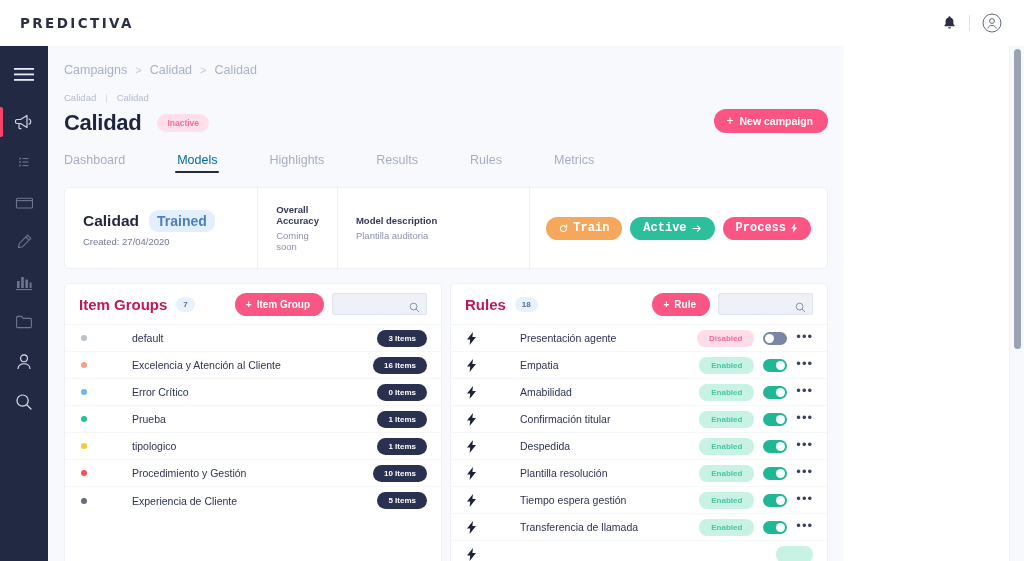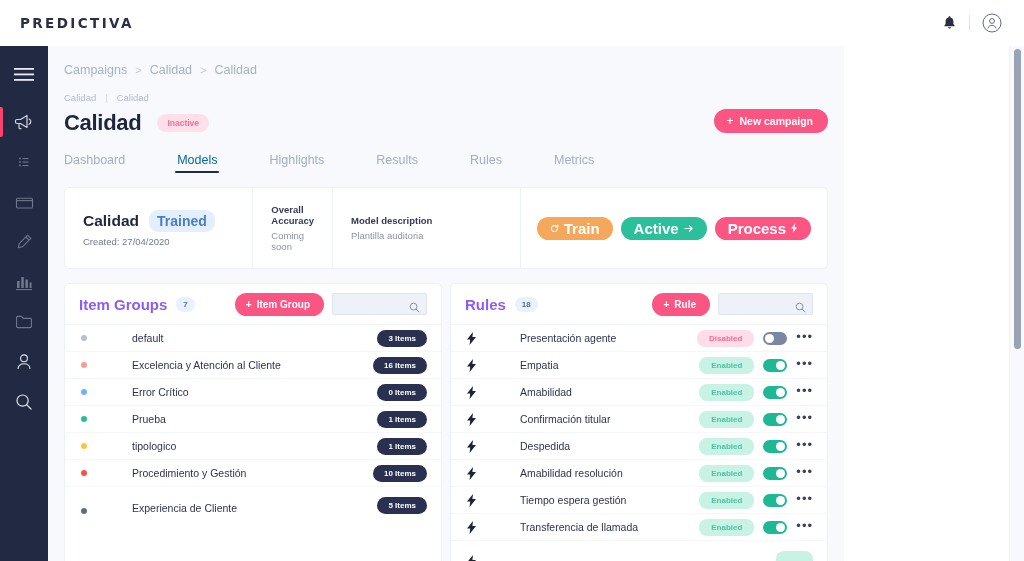--- a/index.html
+++ b/index.html
@@ -113,39 +113,39 @@
   .badge-trained {
     background: #e3efff; color: #4a7fbf; font-size: 14px; font-weight: 700;
     padding: 3px 8px; border-radius: 9px;
   }
   .mc-created { font-size: 9.5px; color: #70798f; margin-top: 4px; }
   .mc-label { font-size: 9.5px; font-weight: 700; color: #333a52; }
   .mc-value { font-size: 9.5px; color: #8b93a8; margin-top: 4px; }
 
   .pill-btn {
     border: none; border-radius: 14px; height: 23px; padding: 0 13px;
-    font-size: 15px; font-weight: 700; color: #fff; cursor: pointer;
-    display: flex; align-items: center; gap: 5px; font-family: Liberation Sans, sans-serif;
+    font-size: 12px; font-weight: 700; color: #fff; cursor: pointer;
+    display: flex; align-items: center; gap: 5px; font-family: Liberation Mono, monospace;
     white-space: nowrap;
   }
   .pill-train { background: #f5a85c; }
   .pill-active { background: #2cbf9b; }
   .pill-process { background: #fb5584; }
 
   
   .panels { display: flex; gap: 8px; margin-top: 14px; }
   .panel {
     flex: 1; background: #fff; border: 1px solid #edf1f7; border-radius: 5px;
     overflow: hidden;
   }
   .panel-head {
     display: flex; align-items: center; height: 41px; padding: 0 14px;
     border-bottom: 1px solid #f0f3f8;
   }
-  .panel-title { font-size: 15px; font-weight: 700; color: #8b5cf6; }
+  .panel-title { font-size: 15px; font-weight: 700; color: #be185d; }
   .count-badge {
     margin-left: 9px; background: #e8f2fc; color: #5a6casd; color: #5a6c8a;
     font-size: 8px; font-weight: 700; padding: 3px 7px; border-radius: 8px;
     min-width: 18px; text-align: center;
   }
   .panel-head-actions { margin-left: auto; display: flex; align-items: center; gap: 8px; }
   .btn-add {
     background: #fb5584; color: #fff; border: none; border-radius: 14px;
     height: 23px; padding: 0 14px 0 11px; font-size: 10px; font-weight: 700;
     font-family: inherit; display: flex; align-items: center; gap: 5px; cursor: pointer;
@@ -158,21 +158,21 @@
     width: 100%; height: 100%; border: none; background: transparent;
     outline: none; font-size: 10px; color: #4a5368; padding: 0 22px 0 6px;
     font-family: inherit;
   }
   .search-box .mag { position: absolute; right: 6px; top: 5px; }
 
   .row {
     display: flex; align-items: center; height: 27px;
     padding: 0 14px 0 16px; border-bottom: 1px solid #f5f7fb; gap: 33px;
   }
-  .row:last-child { border-bottom: none; align-items: flex-end; }
+  .row:last-child { border-bottom: none; }
   .dot { width: 6px; height: 6px; border-radius: 50%; margin-right: 12px; flex: 0 0 auto; }
   .row-label { font-size: 10.5px; color: #2c3350; font-weight: 500; }
   .items-badge {
     margin-left: auto; background: #2a3150; color: #fff;
     font-size: 8px; font-weight: 700; padding: 4px 11px; border-radius: 9px;
   }
 
   .bolt { margin-right: 11px; flex: 0 0 auto; display: flex; }
   .rule-right { margin-left: auto; display: flex; align-items: center; gap: 9px; }
   .state-badge {
@@ -525,21 +525,21 @@
                 </span>
               <span class="dots-menu">•••</span>
             </span>
           </div>
           <div class="row">
             <span class="bolt">
                 <svg width="9" height="13" viewBox="0 0 9 13">
                   <path d="M6 0L0 7.5h3.2L2.6 13 9 5h-3.6L6 0z" fill="#1c2238"></path>
                 </svg>
               </span>
-            <span class="row-label">Amabilidad resolución</span>
+            <span class="row-label">Plantilla resolución</span>
             <span class="rule-right">
               <span class="state-badge state-enabled">Enabled</span>
               <span class="toggle on">
                   <span class="knob"></span>
                 </span>
               <span class="dots-menu">•••</span>
             </span>
           </div>
           <div class="row">
             <span class="bolt">

